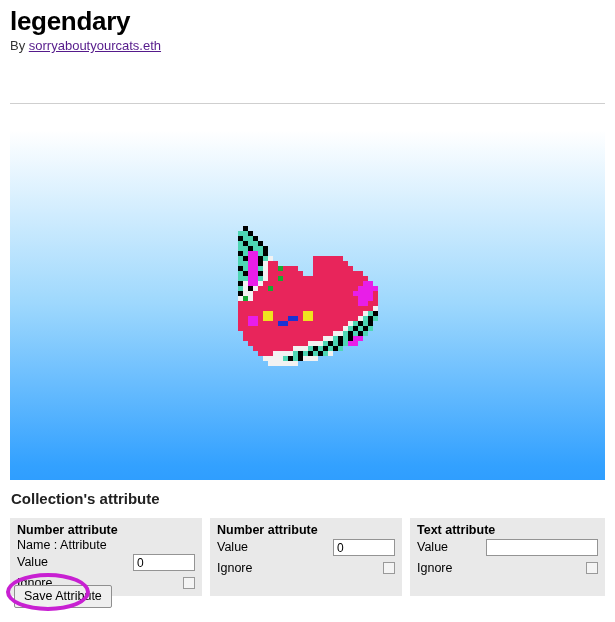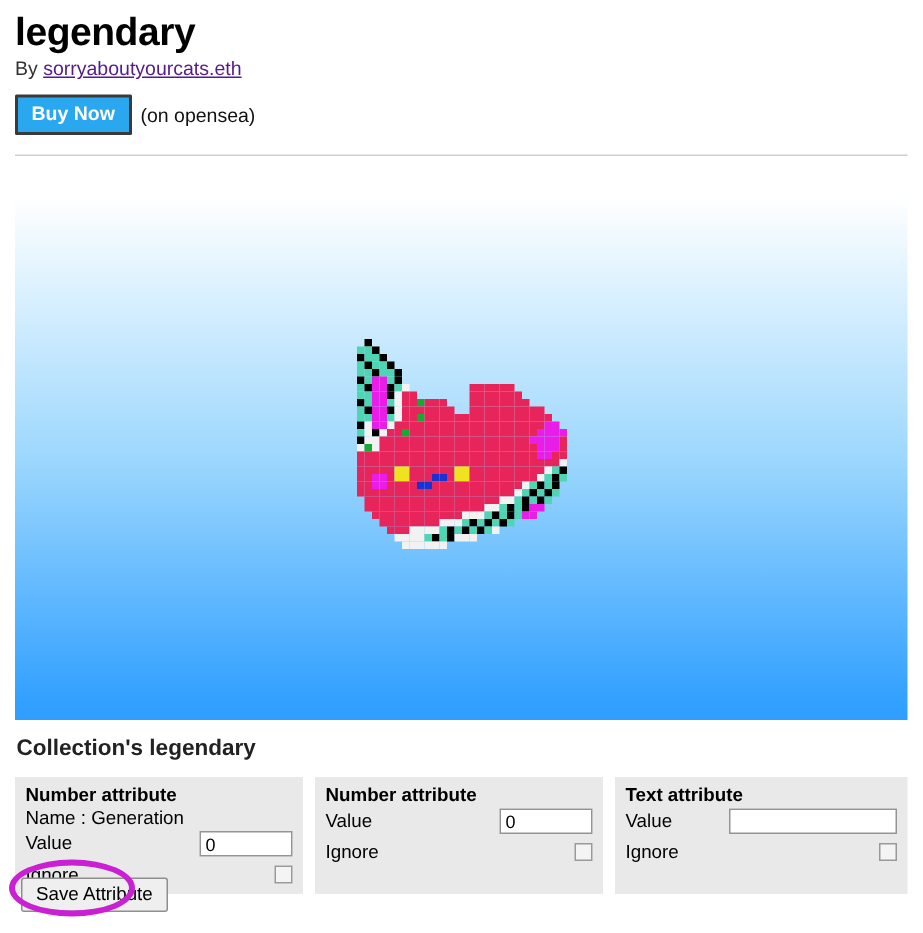--- a/index.html
+++ b/index.html
@@ -222,24 +222,20 @@
 </style>
 </head>
 <body>
 
 <div class="header">
   <h1 class="page-title">legendary</h1>
   <div class="byline">
     <span>By</span>
     <a href="#">sorryaboutyourcats.eth</a>
   </div>
-  <div class="buy-row">
-    <span class="buy-now-button">Buy Now</span>
-    <span class="buy-note">(on opensea)</span>
-  </div>
   <hr class="header-rule">
 </div>
 
 <div class="artwork-panel">
   <div class="cat-wrap">
     <div class="cat-grid" id="cat-grid" style="grid-template-columns: repeat(32, 5px); grid-auto-rows: 5px;">
         <i style="width: 5px; height: 5px; background: transparent;"></i>
         <i style="width: 5px; height: 5px; background: transparent;"></i>
         <i style="width: 5px; height: 5px; background: transparent;"></i>
         <i style="width: 5px; height: 5px; background: transparent;"></i>
@@ -1196,26 +1192,26 @@
         <i style="width: 5px; height: 5px; background: transparent;"></i>
         <i style="width: 5px; height: 5px; background: transparent;"></i>
         <i style="width: 5px; height: 5px; background: transparent;"></i>
         <i style="width: 5px; height: 5px; background: transparent;"></i>
         <i style="width: 5px; height: 5px; background: transparent;"></i>
         <i style="width: 5px; height: 5px; background: transparent;"></i>
       </div>
   </div>
 </div>
 
-<div class="attrs-heading">Collection's legendary</div>
+<div class="attrs-heading">Collection's attribute</div>
 
 <div class="attr-row" id="attr-row">
   <div class="attr-card c1">
     <div class="attr-type">Number attribute</div>
-    <div class="attr-name">Name : Generation</div>
+    <div class="attr-name">Name : Attribute</div>
     <div class="attr-field">
       <span class="attr-label">Value</span>
       <input class="attr-input" type="text" value="0" style="">
     </div>
     <div class="attr-ignore">
       <span class="attr-label">Ignore</span>
       <span class="chk"></span>
     </div>
   </div>
 

